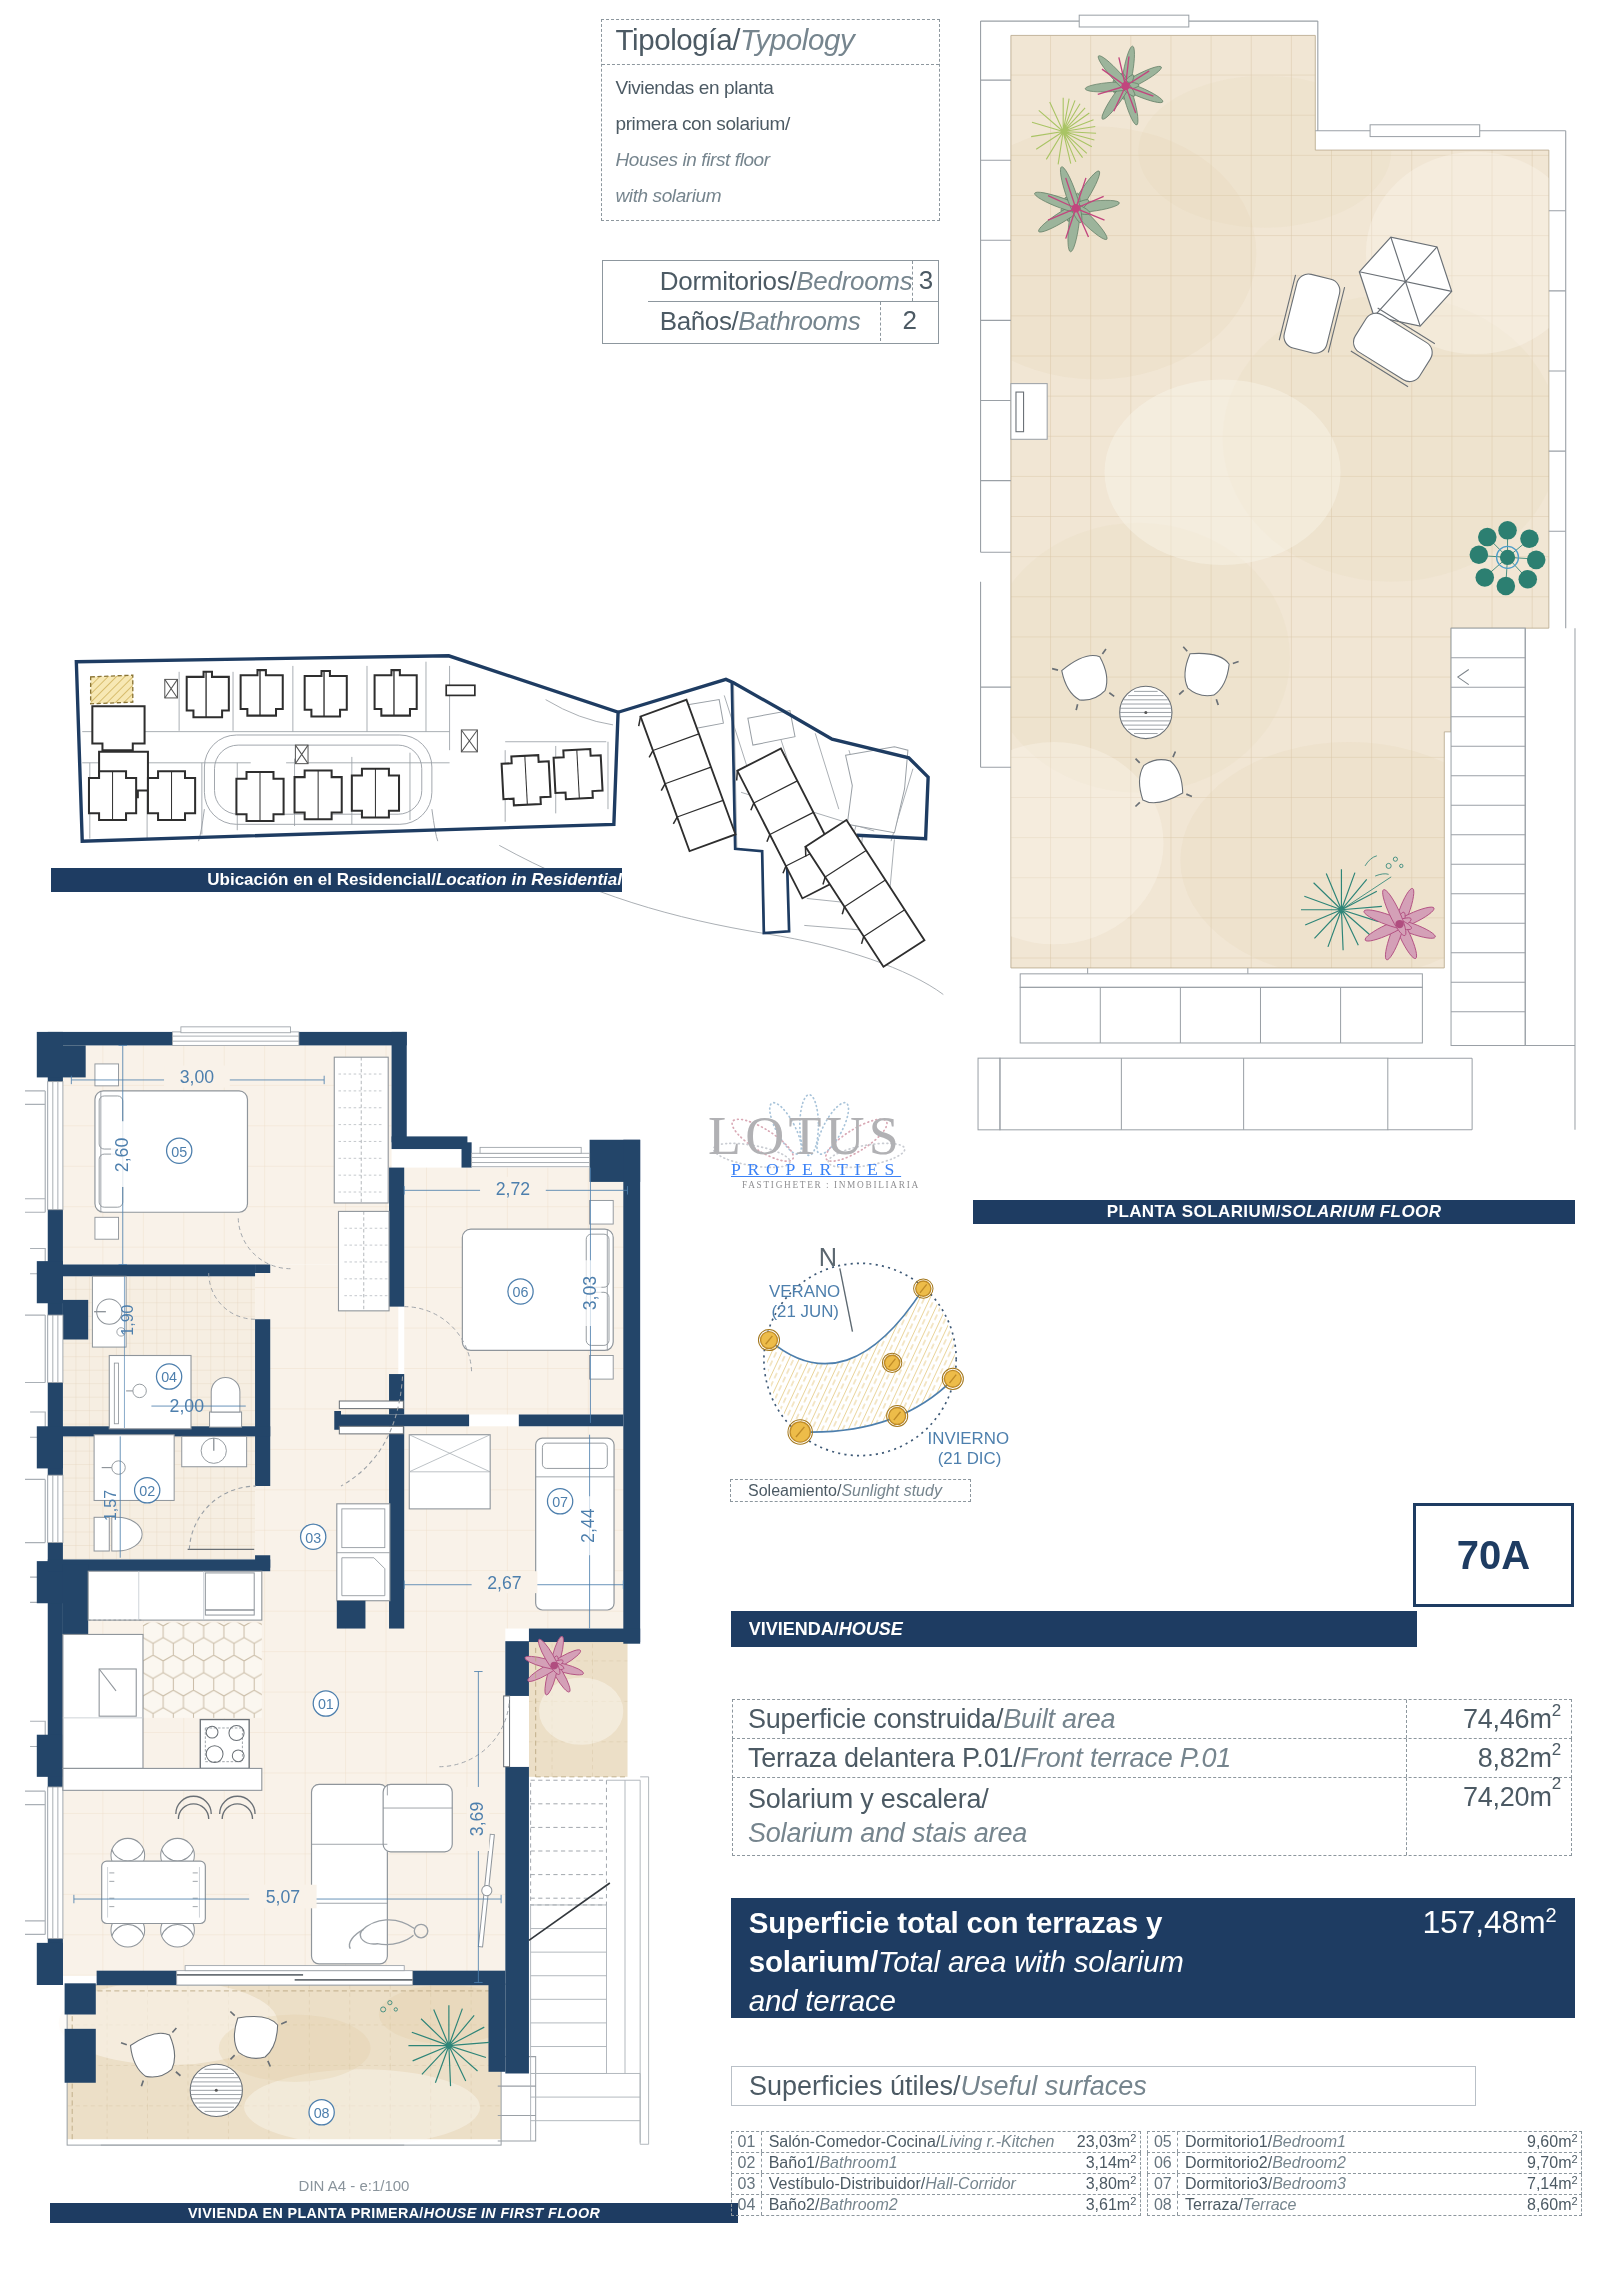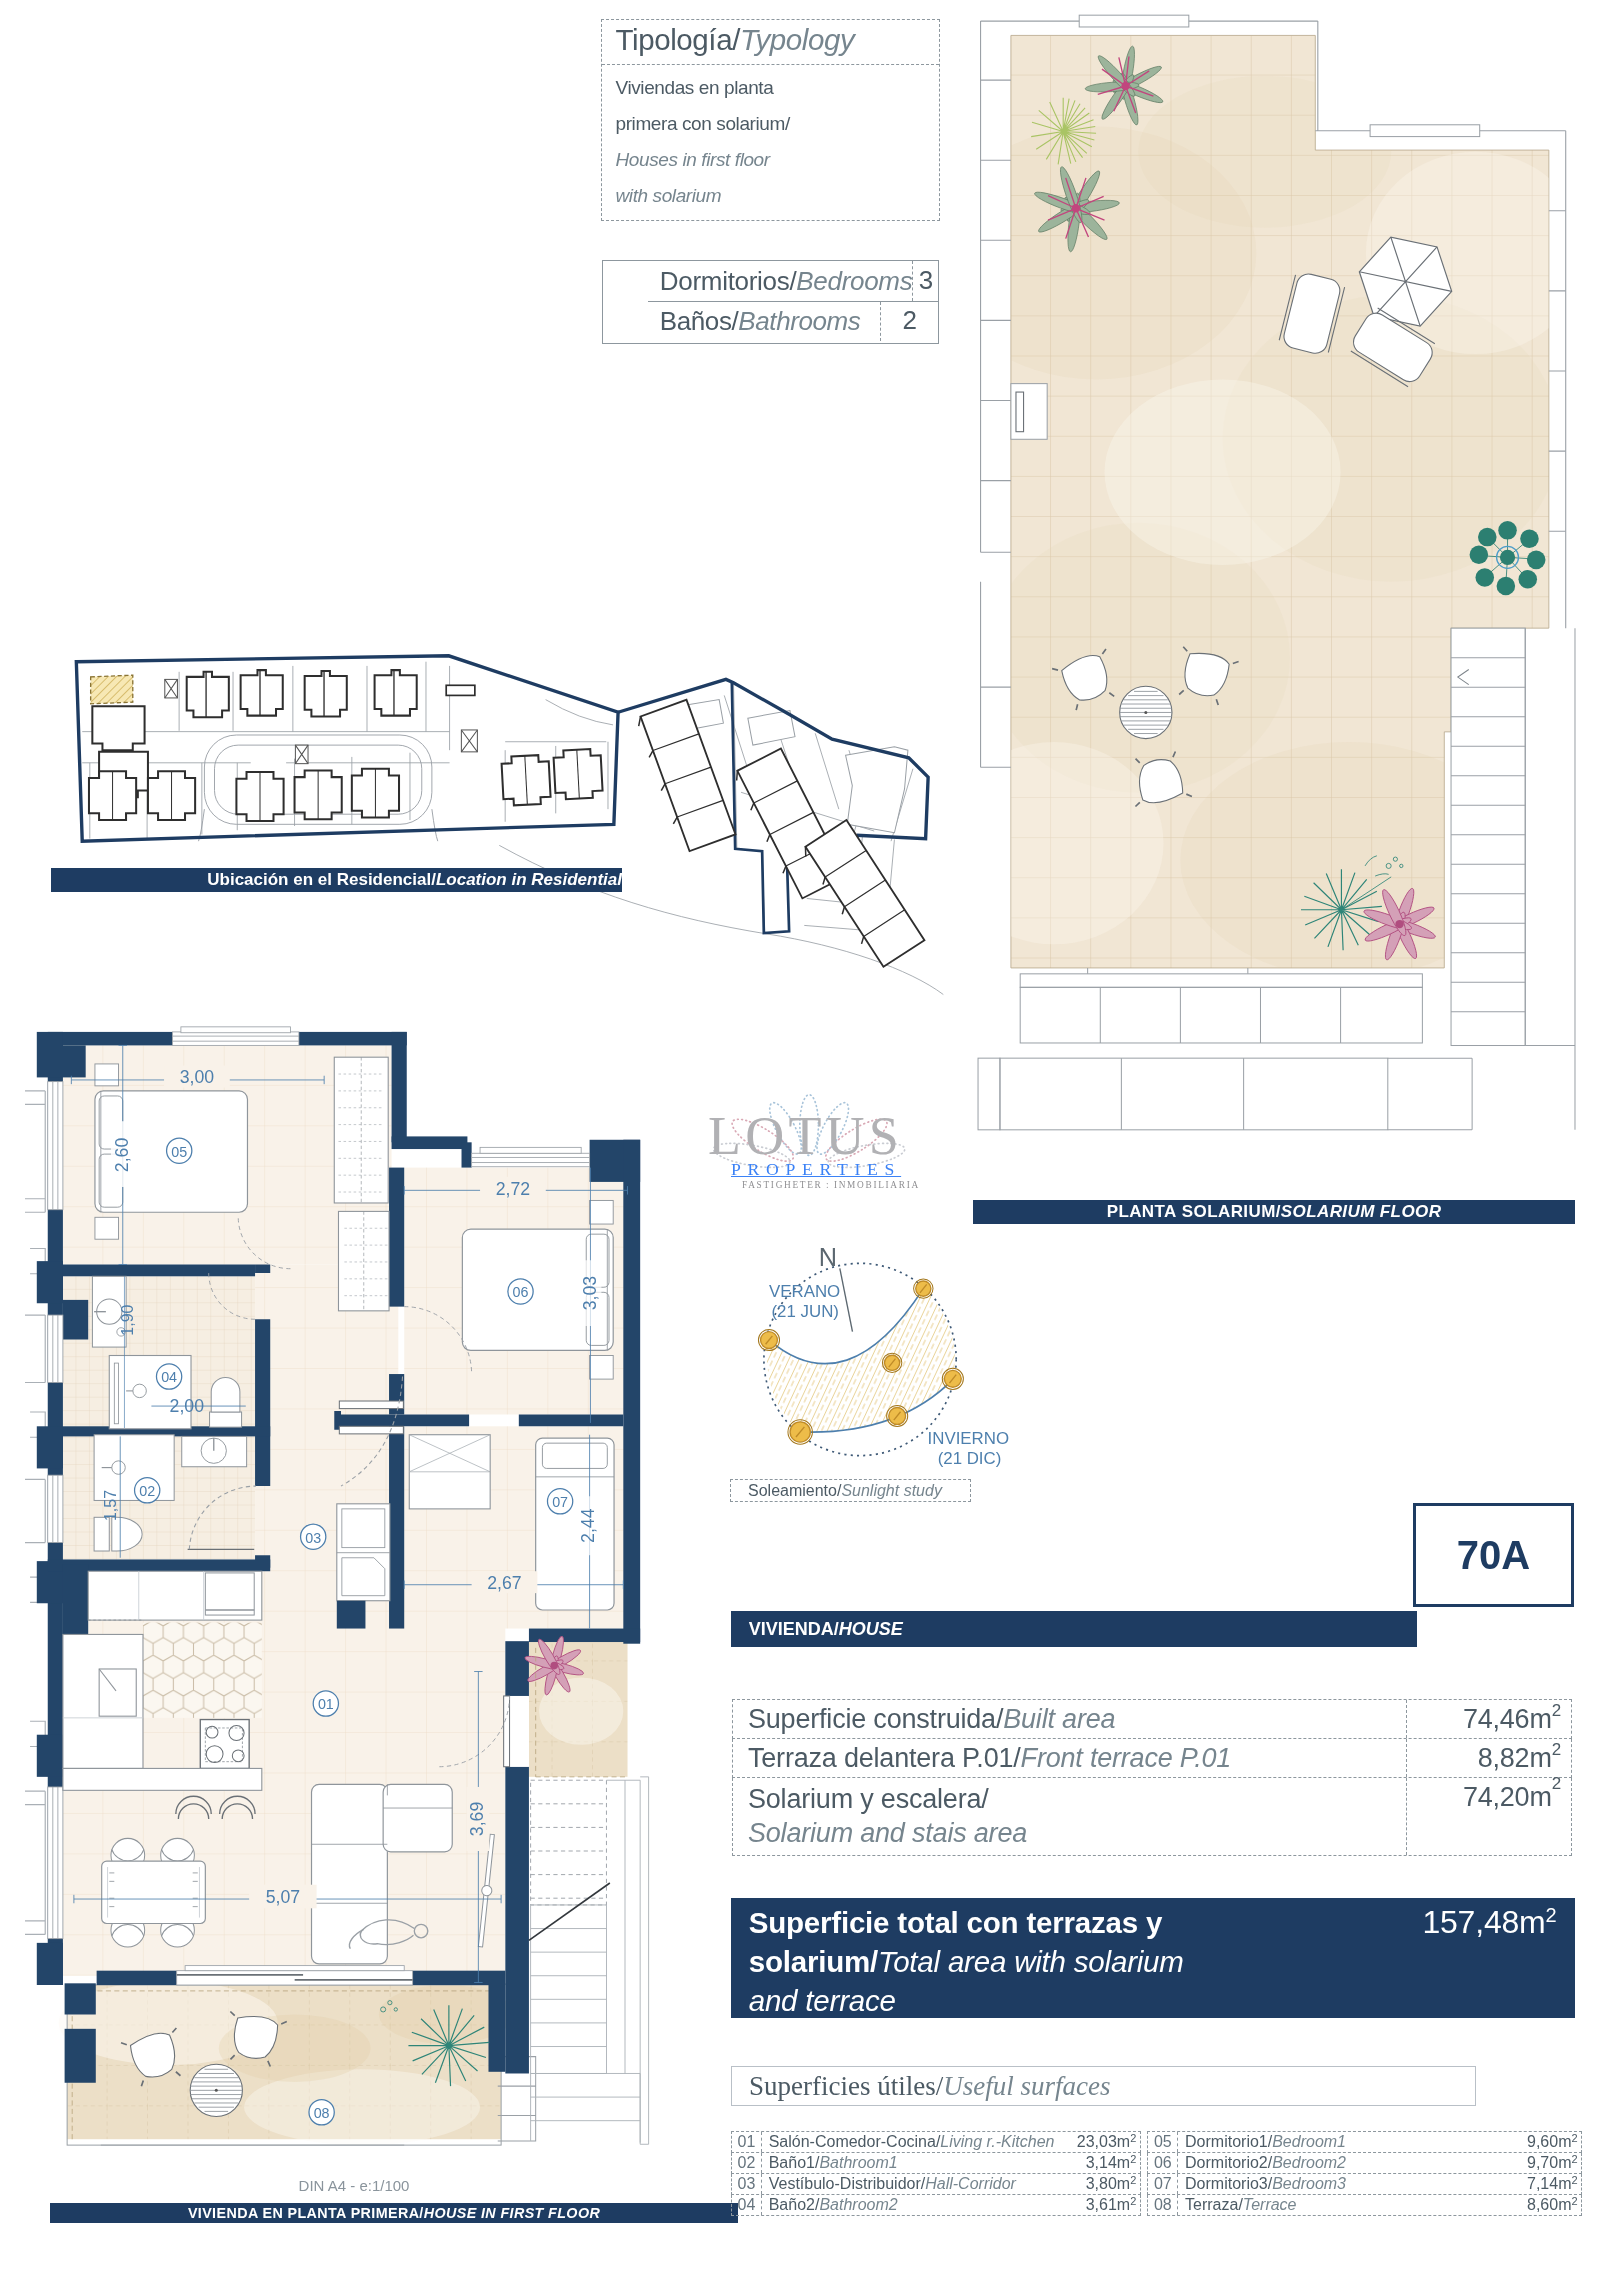--- a/index.html
+++ b/index.html
@@ -913,21 +913,21 @@
     <div style="flex:1;padding-left:15px;padding-top:4.2px;line-height:34px;">Solarium y escalera/<br><span class="it lite">Solarium and stais area</span></div>
     <div style="width:154px;border-left:1.7px dashed #8d979e;display:flex;align-items:flex-start;justify-content:flex-end;padding-right:10px;padding-top:4.2px;">74,20m<span class="sup">2</span></div>
   </div>
 </div>
 
 <div class="abs navybar" id="totalbox" style="left:731px;top:1898px;width:844px;height:120px;box-sizing:border-box;padding:5px 0 0 17.7px;font-size:29.5px;line-height:39px;letter-spacing:-0.2px;">
   <div class="abs" style="right:18.5px;top:5px;font-weight:normal;font-size:32px;">157,48m<span class="sup" style="font-size:20px;top:-11px;">2</span></div>
   <b>Superficie total con terrazas y<br>solarium/</b><span class="it">Total area with solarium<br>and terrace</span>
 </div>
 
-<div class="abs" style="left:731px;top:2066px;width:745px;height:40px;border:1.7px solid #b9c0c7;box-sizing:border-box;display:flex;align-items:center;padding-left:17px;font-size:27px;color:#4c5a64;font-family:Liberation Serif, serif;">Superficies útiles/<span class="it lite">Useful surfaces</span></div>
+<div class="abs" style="left:731px;top:2066px;width:745px;height:40px;border:1.7px solid #b9c0c7;box-sizing:border-box;display:flex;align-items:center;padding-left:17px;font-size:27px;color:#4c5a64;">Superficies útiles/<span class="it lite">Useful surfaces</span></div>
 
 <div class="abs" id="roomtable" style="left:731px;top:2131px;width:851px;font-size:16px;color:#4c5a64;">
   <div style="display:flex;gap:6.7px;">
     <div style="width:410px;">
       <div style="display:flex;border:0.8px dashed #8d979e;height:20px;align-items:center;">
           <div style="width:29px;text-align:center;border-right:0.8px dashed #8d979e;align-self:stretch;line-height:20px;color:#66747e;">01</div>
           <div style="flex:1;padding-left:6.7px;white-space:nowrap;">Salón-Comedor-Cocina/<span class="it lite">Living r.-Kitchen</span></div>
           <div style="white-space:nowrap;padding-right:3.4px;">23,03m<span class="sups">2</span></div>
         </div>
       <div style="display:flex;border:0.8px dashed #8d979e;border-top:none;height:20px;align-items:center;">

